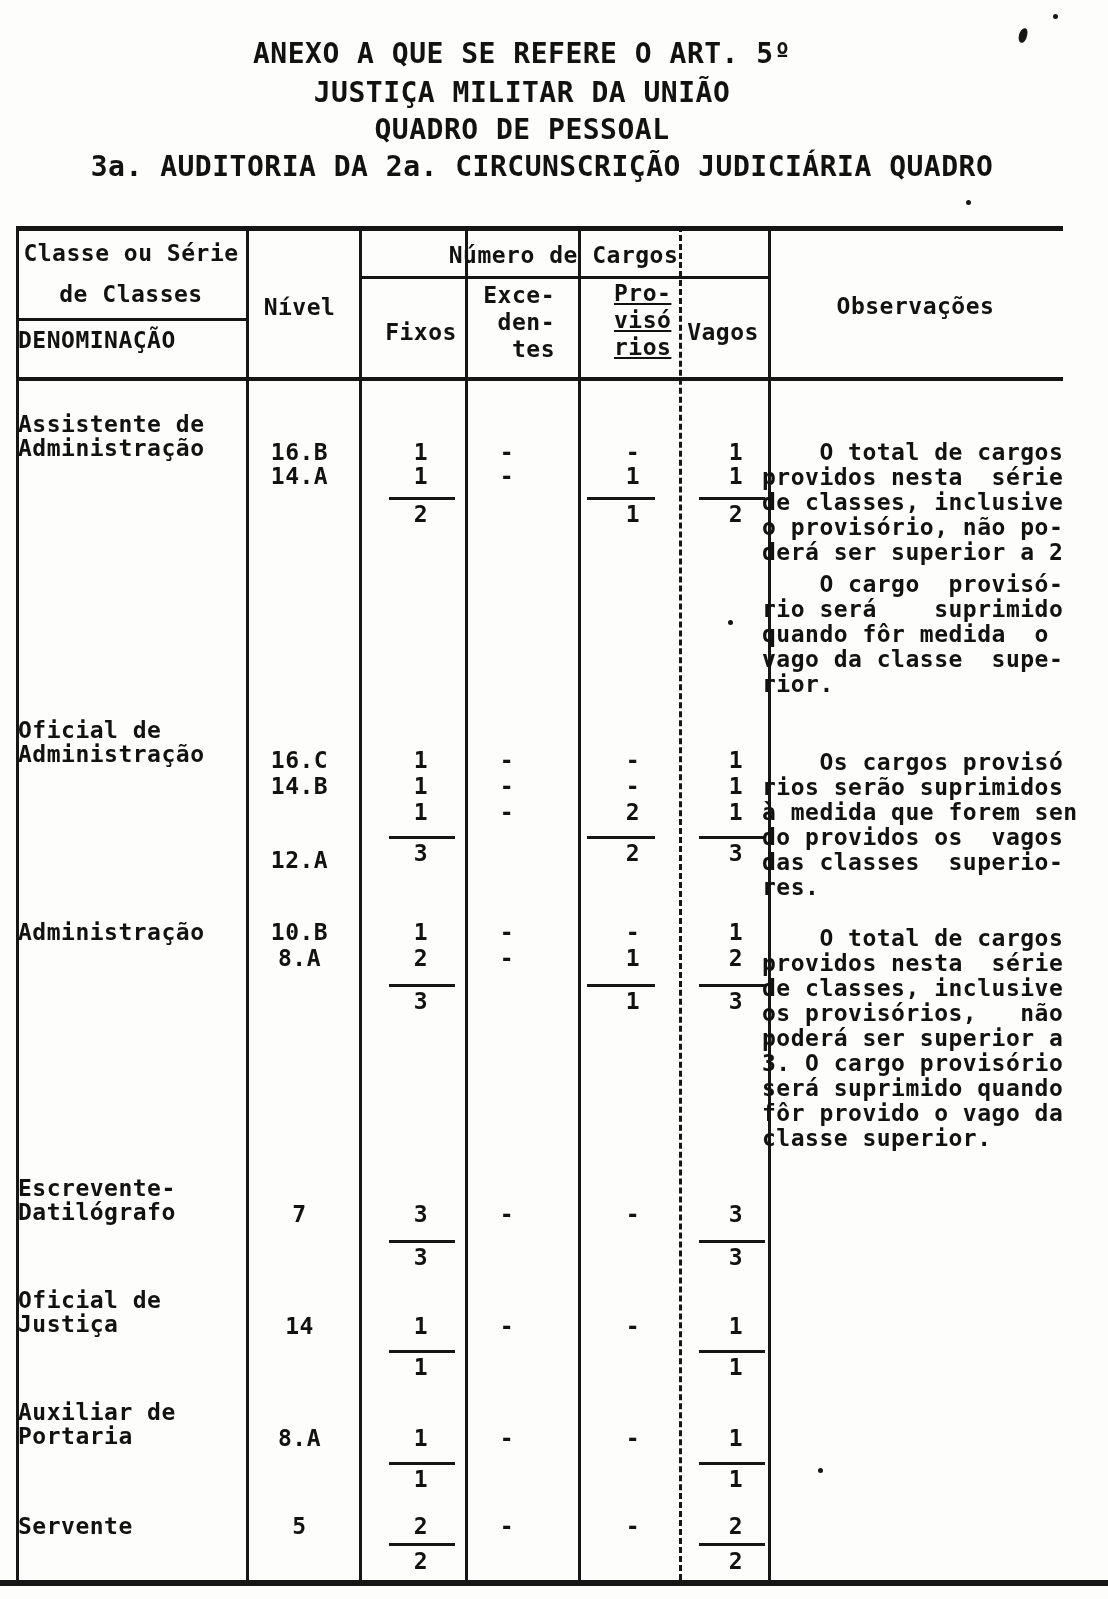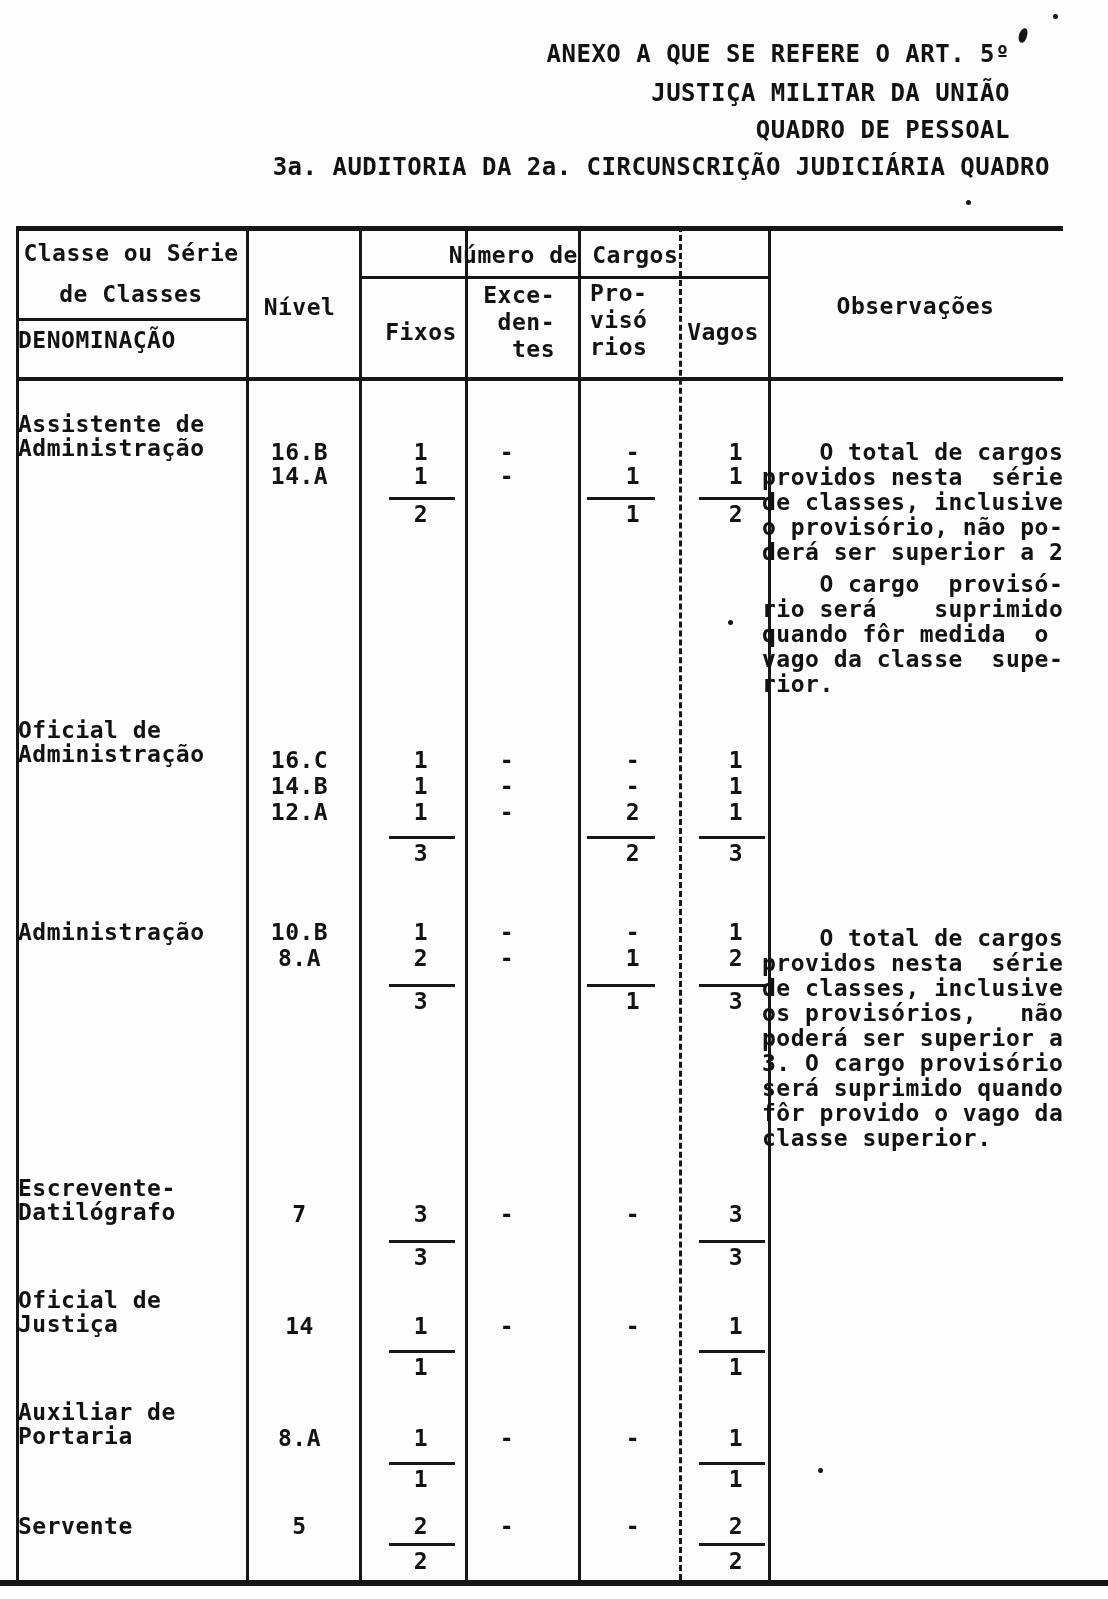--- a/index.html
+++ b/index.html
@@ -4,38 +4,38 @@
 <style>
   * { margin:0; padding:0; box-sizing:border-box; }
   html,body { background:#ffffff; }
   .page {
     position:relative; width:1108px; height:1599px; overflow:hidden;
     background:#fdfdfb; color:#121212;
     font-family:"DejaVu Sans Mono","Liberation Mono",monospace;
     font-weight:bold; font-size:23px; line-height:24px; letter-spacing:.5px;
   }
   .abs { position:absolute; white-space:pre; }
-  .title { position:absolute; left:0; width:1010px; text-align:right; font-size:24px; white-space:pre; }
+  .title { position:absolute; left:17px; width:1010px; text-align:center; font-size:28px; white-space:pre; }
   .title.wide { width:1050px; }
   .hline { position:absolute; background:#161616; }
   .vline { position:absolute; width:0; border-left:3px solid #161616; }
   .vdash { border-left-style:dashed; }
   
   .c-name { left:18px; width:224px; }
   .c-niv  { left:246px; width:107px; text-align:center; }
   .c-fix  { left:366px; width:110px; text-align:center; }
   .c-exc  { left:465px; width:84px;  text-align:center; }
   .c-pro  { left:580px; width:106px; text-align:center; }
   .c-vag  { left:692px; width:88px;  text-align:center; }
   .c-obs  { left:762px; width:306px; line-height:25px; }
   
   .h-c1   { left:16px; width:230px; text-align:center; }
   .h-num  { left:359px; width:409px; text-align:center; }
   .h-exc  { left:465px; width:90px; text-align:right; line-height:27px; }
-  .h-pro  { left:590px; width:90px; line-height:27px; }
+  .h-pro  { left:614px; width:90px; line-height:27px;text-decoration:underline; }
   .h-vag  { left:679px; width:88px; text-align:center; }
   .h-obs  { left:768px; width:295px; text-align:center; }
   
   .rule { position:absolute; height:3px; background:#161616; }
   .rl-fix { left:389px; width:66px; }
   .rl-pro { left:587px; width:68px; }
   .rl-vag { left:699px; width:66px; }
   .speck { position:absolute; background:#161616; border-radius:50%; }
   .speck.comma { border-radius:60% 40% 55% 45%; transform:rotate(12deg); }
 </style>
@@ -112,31 +112,37 @@
   <div class="abs c-niv" style="top:748px">16.C</div>
   <div class="abs c-fix" style="top:748px">1</div>
   <div class="abs c-exc" style="top:748px">-</div>
   <div class="abs c-pro" style="top:748px">-</div>
   <div class="abs c-vag" style="top:748px">1</div>
   <div class="abs c-niv" style="top:774px">14.B</div>
   <div class="abs c-fix" style="top:774px">1</div>
   <div class="abs c-exc" style="top:774px">-</div>
   <div class="abs c-pro" style="top:774px">-</div>
   <div class="abs c-vag" style="top:774px">1</div>
-  <div class="abs c-niv" style="top:800px">12.A</div>
+  <div class="abs c-niv" style="top:848px">12.A</div>
   <div class="abs c-fix" style="top:800px">1</div>
   <div class="abs c-exc" style="top:800px">-</div>
   <div class="abs c-pro" style="top:800px">2</div>
   <div class="abs c-vag" style="top:800px">1</div>
   <div class="rule rl-fix" style="top:836px"></div>
   <div class="rule rl-pro" style="top:836px"></div>
   <div class="rule rl-vag" style="top:836px"></div>
   <div class="abs c-fix" style="top:841px">3</div>
   <div class="abs c-pro" style="top:841px">2</div>
   <div class="abs c-vag" style="top:841px">3</div>
+  <div class="abs c-obs" style="top:750px">    Os cargos provisó
+rios serão suprimidos
+à medida que forem sen
+do providos os  vagos
+das classes  superio-
+res.</div>
 
   <div class="abs c-name" style="top:920px">Administração</div>
   <div class="abs c-niv" style="top:920px">10.B</div>
   <div class="abs c-fix" style="top:920px">1</div>
   <div class="abs c-exc" style="top:920px">-</div>
   <div class="abs c-pro" style="top:920px">-</div>
   <div class="abs c-vag" style="top:920px">1</div>
   <div class="abs c-niv" style="top:946px">8.A</div>
   <div class="abs c-fix" style="top:946px">2</div>
   <div class="abs c-exc" style="top:946px">-</div>

